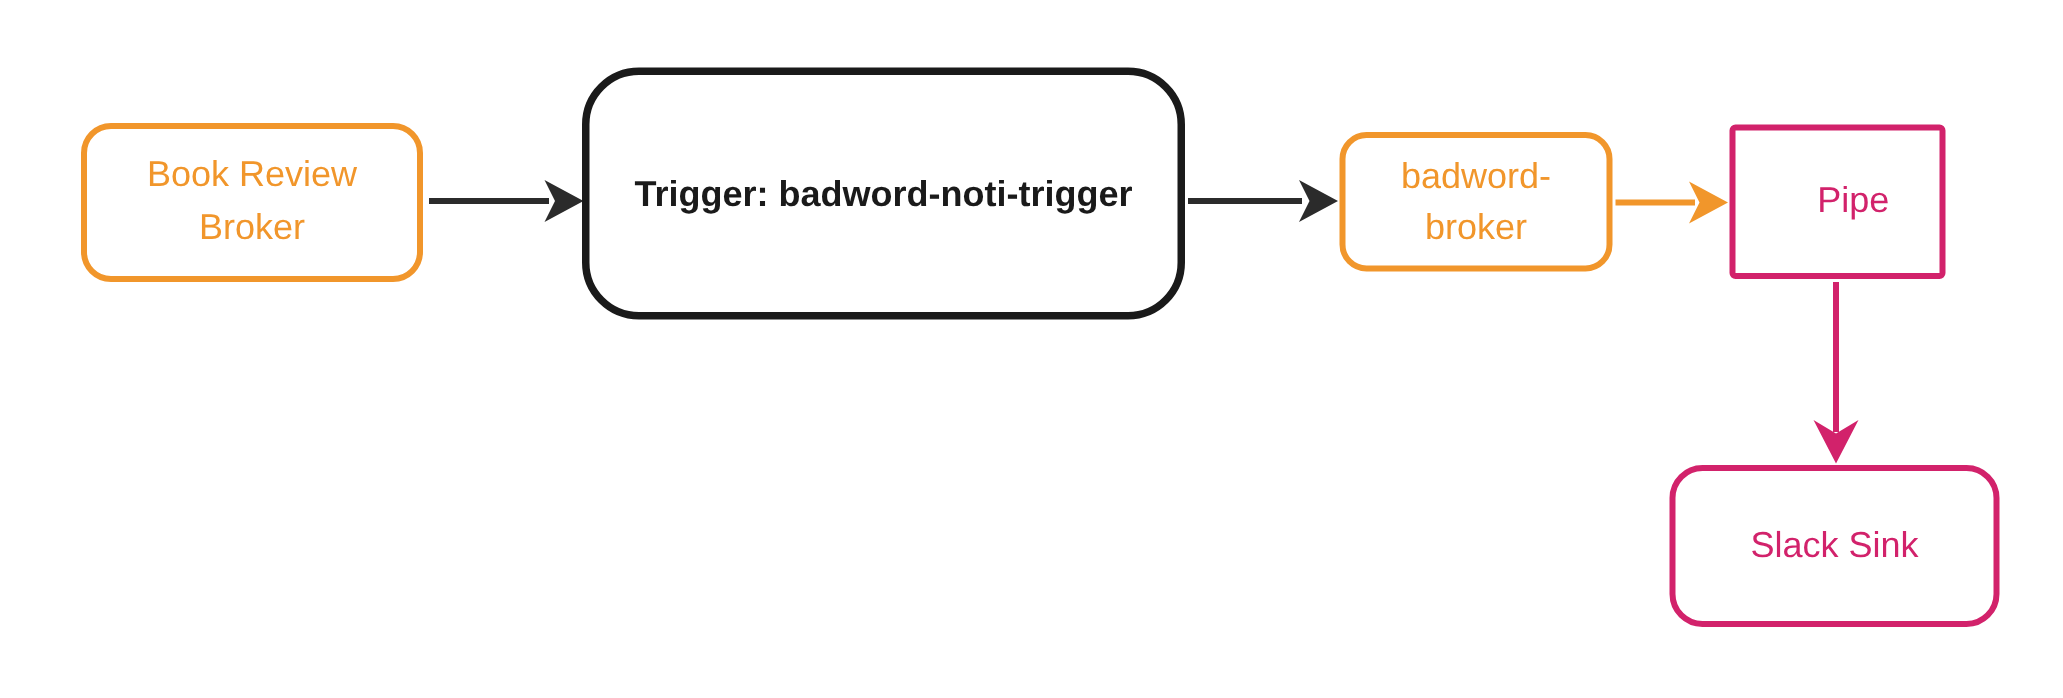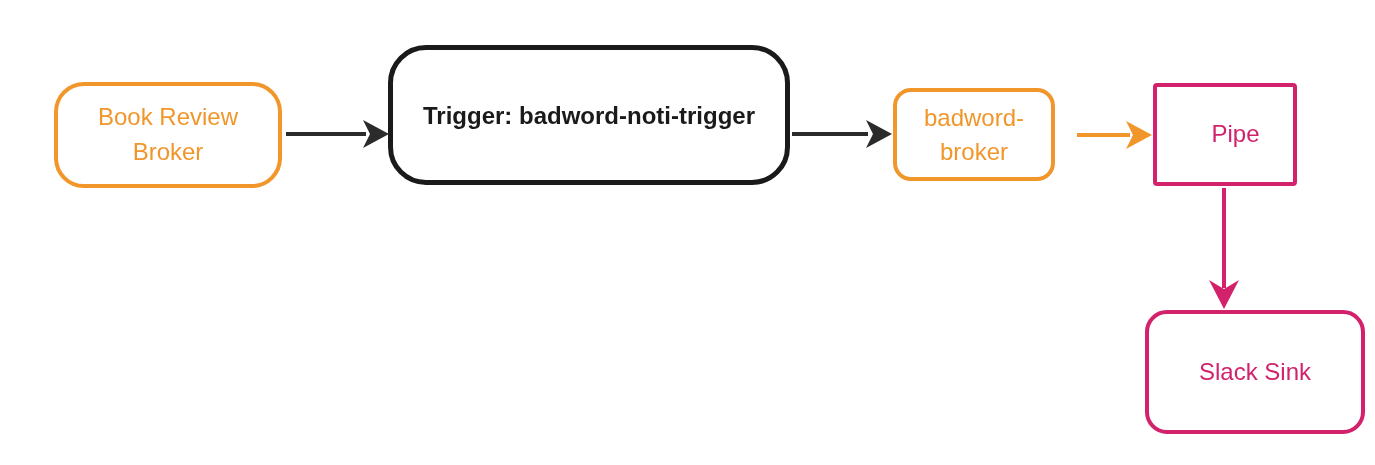--- a/index.html
+++ b/index.html
@@ -41,52 +41,51 @@
     border: 4px solid #D2226B;
     color: #D2226B;
   }
   .node--black {
     border: 5px solid #1a1a1a;
     color: #1a1a1a;
   }
   .node-book-review {
     left: 54px; top: 82px;
     width: 228px; height: 106px;
-    border-radius: 30px;
+    border-radius: 20px;
     padding: 0 18px;
   }
   .node-trigger {
     left: 388px; top: 45px;
-    width: 402px; height: 140px;
+    width: 402px; height: 168px;
     border-radius: 38px;
     flex-direction: row;
   }
   .node-trigger .trigger-line {
     white-space: nowrap;
     line-height: 35px;
   }
   .node-trigger .b { font-weight: 700; }
   .node-badword-broker {
     left: 893px; top: 88px;
-    width: 162px; height: 93px;
+    width: 182px; height: 93px;
     border-radius: 18px;
     padding: 0 14px;
     line-height: 1.4;
   }
   .node-pipe {
     left: 1153px; top: 83px;
     width: 144px; height: 103px;
     border-radius: 4px;
     padding-left: 21px;
   }
   .node-slack-sink {
     left: 1113px; top: 310px;
-    width: 220px; height: 124px;
+    width: 220px; height: 108px;
     border-radius: 22px;
-    margin-left: 32px;
   }
   .edge-black { stroke: #2b2b2b; }
   .head-black { fill: #2b2b2b; }
   .edge-orange { stroke: #F1962B; }
   .head-orange { fill: #F1962B; }
   .edge-pink { stroke: #D2226B; }
   .head-pink { fill: #D2226B; }
   .edge-shaft { stroke-width: 4; fill: none; }
 </style>
 </head>

